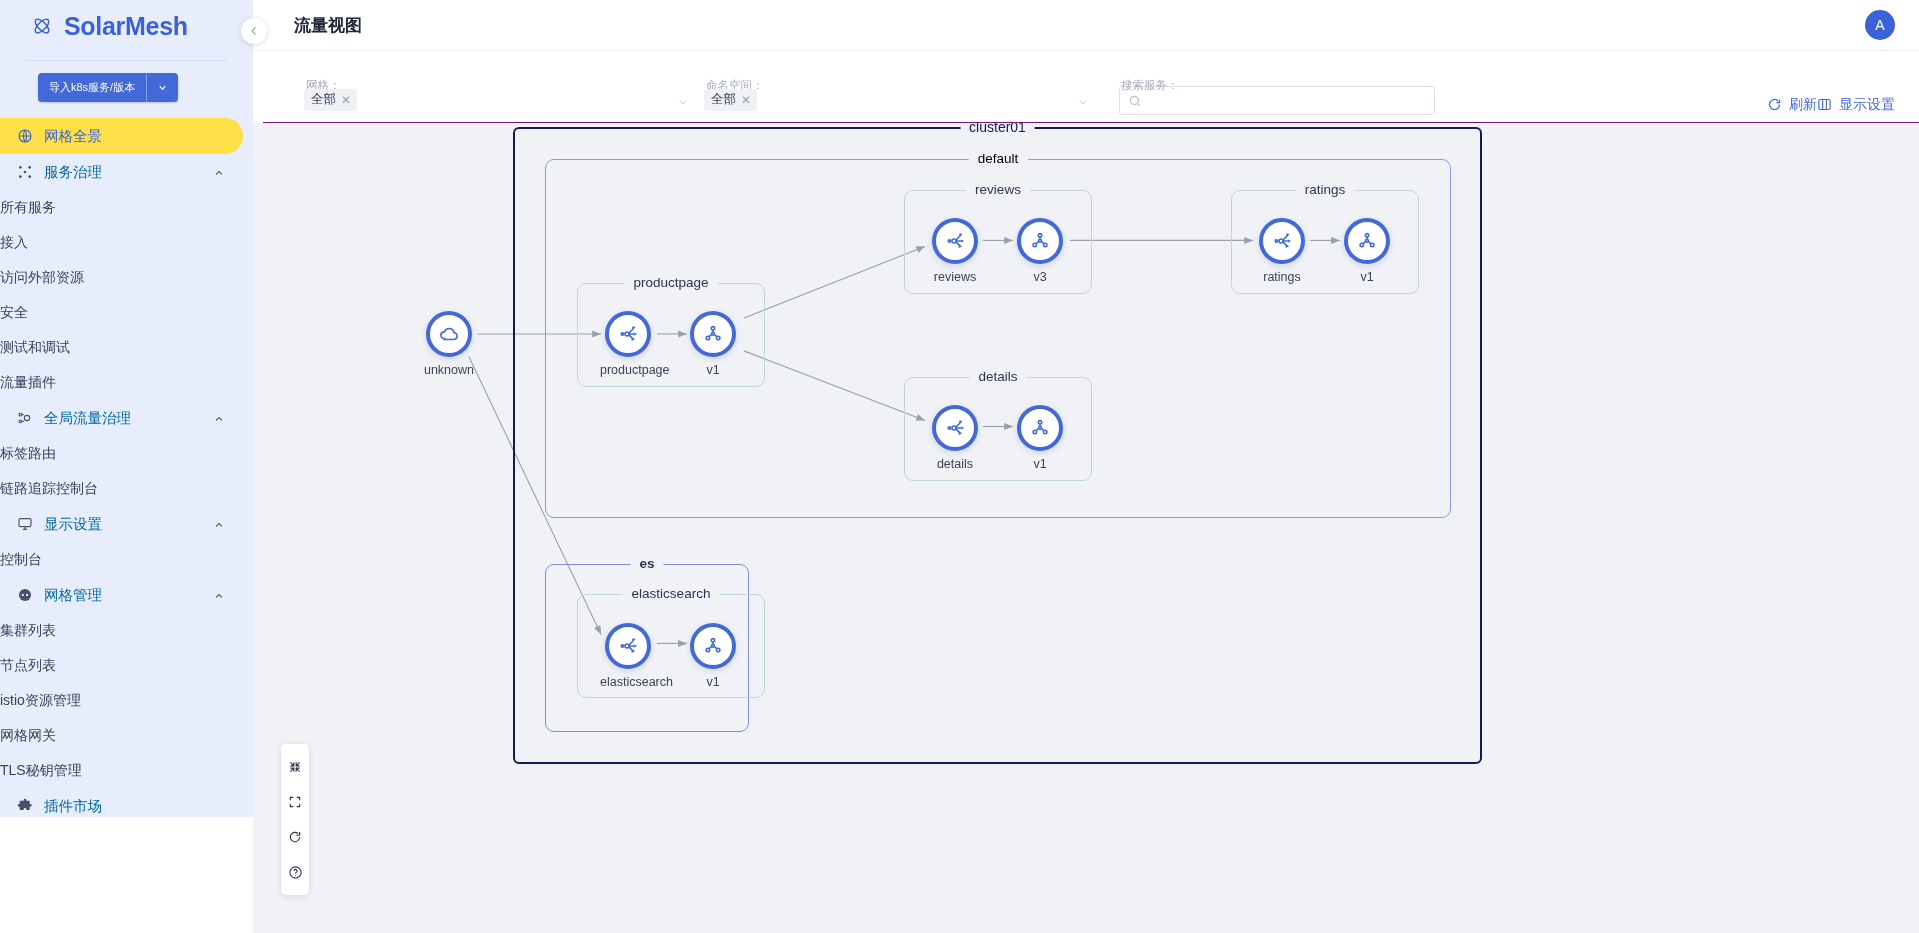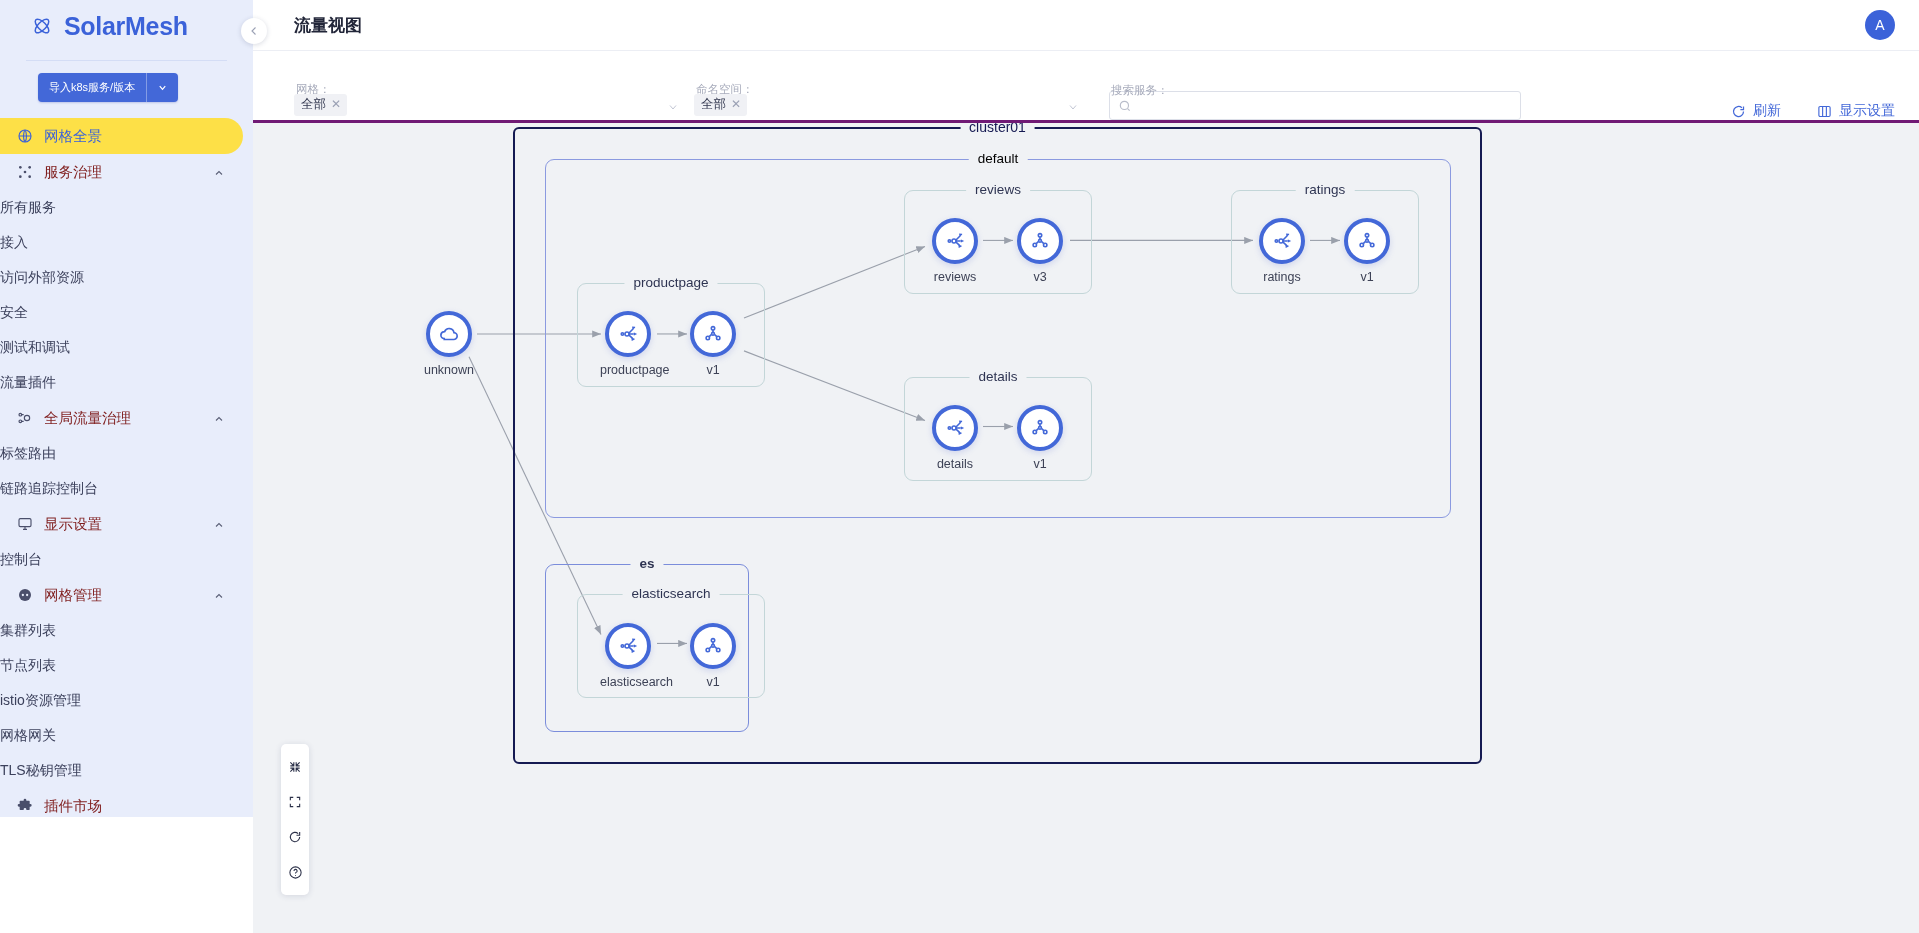--- a/index.html
+++ b/index.html
@@ -40,21 +40,21 @@
     box-shadow: 0 1px 2px rgba(60,80,180,.25);
     cursor: pointer;
   }
   .import-btn .lbl { padding: 7px 11px; white-space: nowrap; }
   .import-btn .divider { width:1px; background: rgba(255,255,255,.35); }
   .import-btn .caret { padding: 7px 10px; display:flex; align-items:center; }
 
   .nav { padding-top: 2px; }
   .nav-group-head, .nav-item {
     display: flex; align-items: center;
-    font-size: 14.5px; color: #7f1d1d;
+    font-size: 14.5px; color: #0369a1;
     cursor: pointer; user-select: none;
   }
   .nav-group-head {
     height: 36px; padding-left: 16px; gap: 11px;
     position: relative;
   }
   .nav-group-head.active {
     background: #fde047;
     border-radius: 0 18px 18px 0;
     margin-right: 10px;
@@ -90,24 +90,25 @@
   #page-title { font-size: 17px; font-weight: bold; color: #222639; }
   #avatar {
     margin-left: auto; width: 30px; height: 30px; border-radius: 50%;
     background: #3b62d9; color: #fff; font-size: 14px;
     display: flex; align-items: center; justify-content: center;
     cursor: pointer;
   }
 
   #filterbar {
     height: 72px; flex: 0 0 72px;
-    display: flex; align-items: flex-end;
+    display: flex; align-items: center;
     padding: 14px 24px 0 41px; gap: 0;
-    border-bottom: 3px solid #701a75;
+    border-bottom: 1px solid #701a75;
     position: relative;
+    margin-left: 10px;
   }
   .filter-field { position: relative; }
   .filter-label {
     font-size: 11.5px; color: #a7abbb; margin-bottom: 4px;
     position: absolute; top: -8px; left: 2px; white-space: nowrap;
   }
   .select-box {
     width: 100%; height: 30px;
     display: flex; align-items: center;
     border-bottom: 1px solid transparent;
@@ -118,33 +119,33 @@
     padding: 2px 6px 3px 7px; font-size: 12.5px; color: #333850;
     display: inline-flex; align-items: center; gap: 5px;
   }
   .tag .x { color: #9aa0b4; font-size: 12px; cursor: pointer; }
   .sel-caret {
     position: absolute; right: 0; top: 50%; transform: translateY(-50%);
     color: #c2c6d4; width: 12px; height: 12px;
   }
   #f-mesh { width: 385px; margin-top: 14px; }
   #f-ns   { width: 385px; margin-top: 14px; margin-left: 15px; }
-  #f-search { width: 412px; margin-top: 14px; margin-left: 30px; }
+  #f-search { width: 316px; margin-top: 14px; margin-left: 30px; }
   .search-input-wrap {
     height: 29px; border: 1px solid #dcdfe8; border-radius: 3px;
     display: flex; align-items: center; padding: 0 8px; background: #fff;
   }
   .search-input-wrap svg { color: #b9bdca; flex: 0 0 14px; }
   .search-input-wrap input {
     border: none; outline: none; font-size: 13px; flex: 1;
     margin-left: 6px; color: #333850; background: transparent;
     font-family: inherit;
   }
   #topbar-actions {
-    margin-left: auto; display: flex; align-items: center; gap: 36px;
+    margin-left: auto; display: flex; align-items: center; 
     margin-top: 22px;
   }
   .tb-action {
     display: flex; align-items: center; gap: 7px;
     color: #4368d8; font-size: 14px; cursor: pointer;
   }
 
   
   #canvas {
     flex: 1; position: relative; background: #f0f2f5; overflow: hidden;

